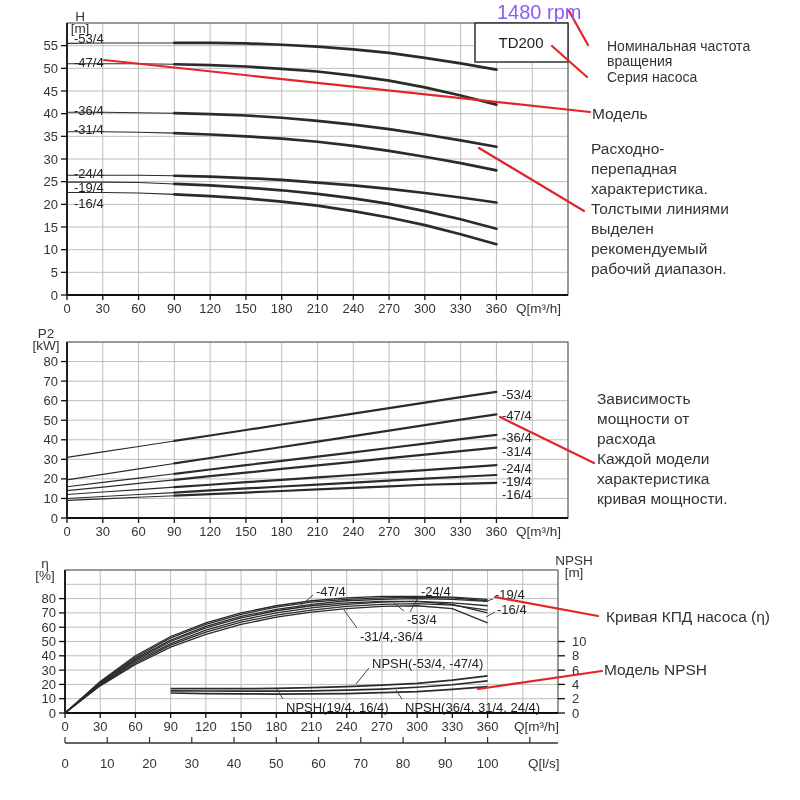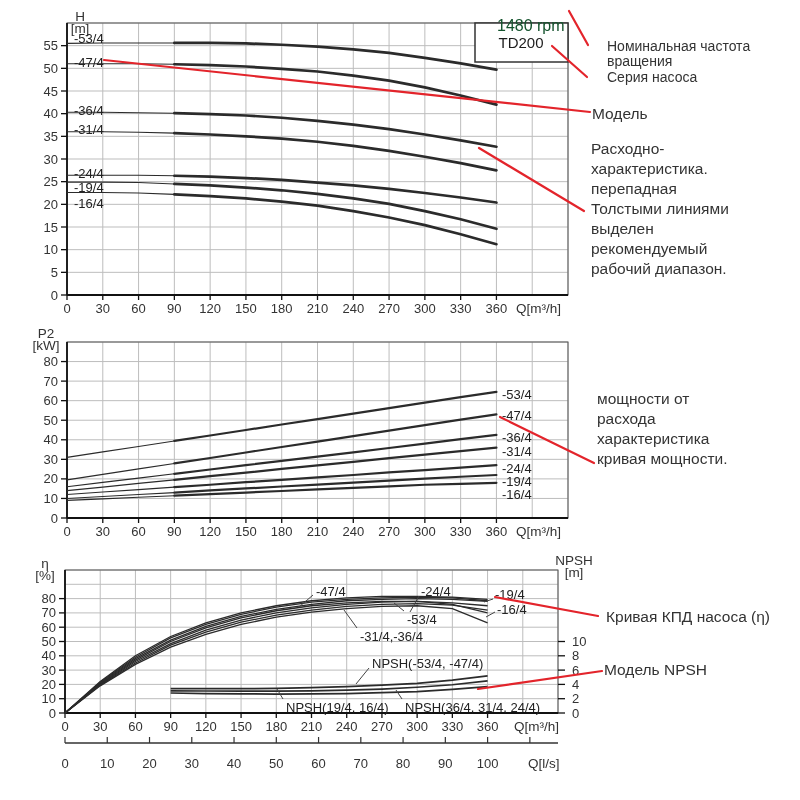--- a/index.html
+++ b/index.html
@@ -1,21 +1,21 @@
 <!DOCTYPE html>
 <html><head>
 <meta charset="utf-8">
 <style>
   html,body{margin:0;padding:0;background:#fff;}
   #stage{position:relative;width:800px;height:800px;background:#ffffff;overflow:hidden;
          font-family:"Liberation Sans", sans-serif;}
   #chart-svg{position:absolute;left:0;top:0;}
   .note{position:absolute;color:#333;font-size:15.5px;line-height:20px;white-space:nowrap;}
   .note.small{font-size:14px;line-height:15px;margin-left:16px;}
-  #rpm-label{position:absolute;left:497px;top:17px;font-size:16px;color:#14532d;white-space:nowrap;}
+  #rpm-label{position:absolute;left:497px;top:1px;font-size:20px;color:#8b5cf6;white-space:nowrap;}
   .series-box-rect{fill:#ffffff;stroke:#333;stroke-width:1.5;}
   .series-box-text{font-size:15px;fill:#1c1c1c;text-anchor:middle;}
   text{font-family:"Liberation Sans", sans-serif;}
 </style>
 </head>
 <body>
 
 <div id="stage">
 
   <svg id="chart-svg" width="800" height="800">
@@ -390,31 +390,33 @@
   <div class="note small" style="left:591px;top:70px;text-align:right;">
       <div>Серия насоса</div>
     </div>
 
   <div class="note" style="left:592px;top:104px;">
       <div>Модель</div>
     </div>
 
   <div class="note" style="left:591px;top:139px;">
       <div>Расходно-</div>
+      <div>перепадная</div>
       <div>характеристика.</div>
-      <div>перепадная</div>
       <div>Толстыми линиями</div>
       <div>выделен</div>
       <div>рекомендуемый</div>
       <div>рабочий диапазон.</div>
     </div>
 
   <div class="note" style="left:597px;top:389px;">
+      <div>Зависимость</div>
       <div>мощности от</div>
       <div>расхода</div>
+      <div>Каждой модели</div>
       <div>характеристика</div>
       <div>кривая мощности.</div>
     </div>
 
   <div class="note" style="left:599px;top:607px;margin-left:7px;">
       <div>Кривая КПД насоса (η)</div>
     </div>
 
   <div class="note" style="left:604px;top:660px;">
       <div>Модель NPSH</div>

